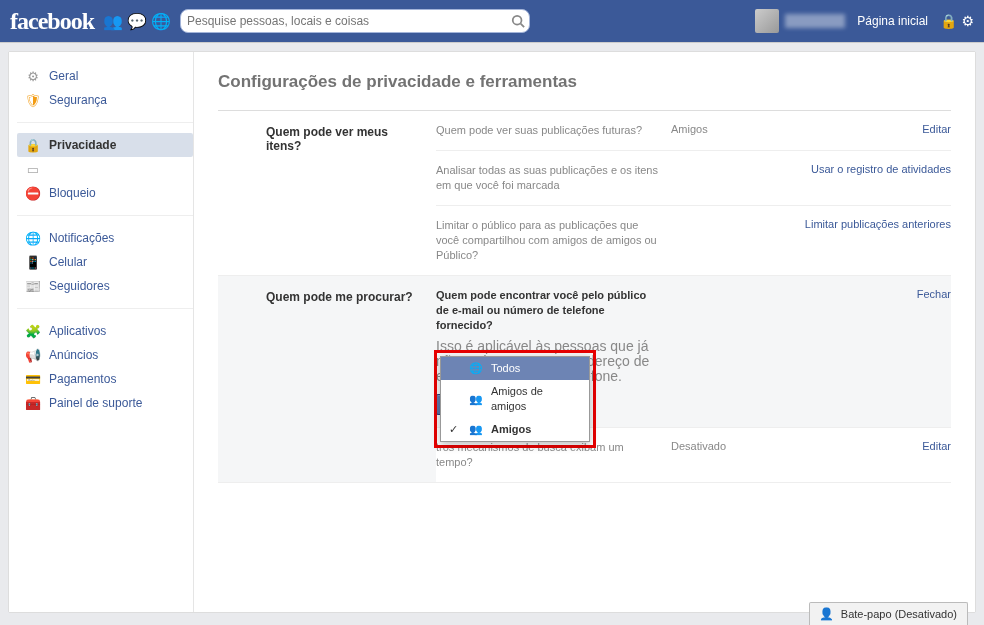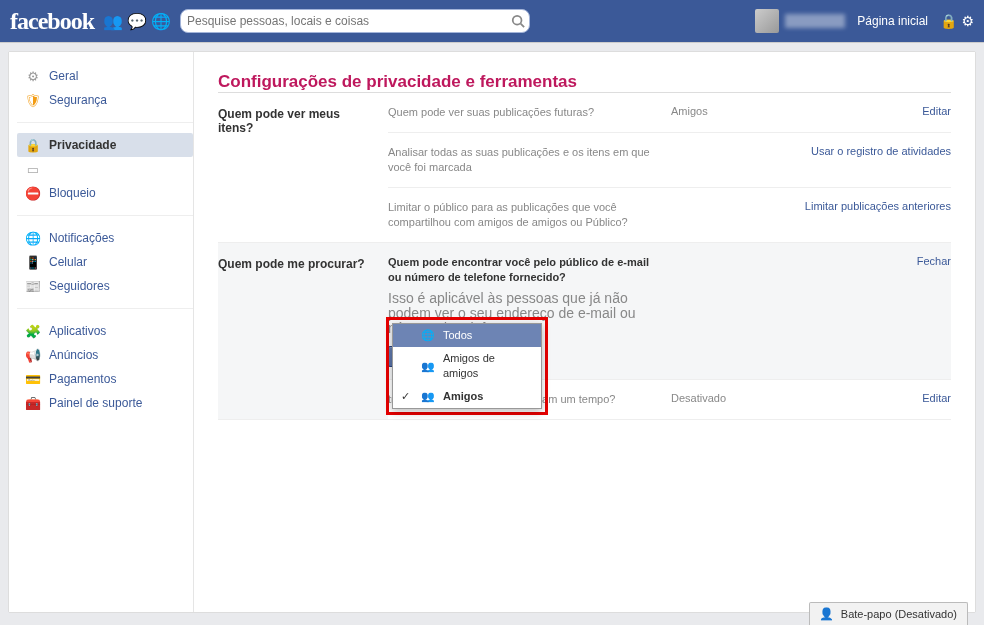--- a/index.html
+++ b/index.html
@@ -36,26 +36,26 @@
     .icon-globe { color: #5b7bd5; }
     .icon-phone { color: #888; }
     .icon-followers { color: #888; }
     .icon-apps { color: #f39c12; }
     .icon-ads { color: #6baed6; }
     .icon-payments { color: #f1c40f; }
     .icon-support { color: #e74c3c; }
     
     
     .content { flex: 1; padding: 20px 24px; }
-    .page-title { font-size: 17px; font-weight: bold; color: #be185d; }
+    .page-title { font-size: 17px; font-weight: bold; color: #737373; margin-bottom: 18px; }
     .divider { border: none; border-top: 1px solid #ddd; margin: 0 0 0 0; }
     
     .section { display: flex; border-bottom: 1px solid #eee; }
     .section.expanded { background: #f5f6f7; }
-    .sec-head { width: 170px; padding: 14px 10px 14px 0; font-size: 12px; font-weight: bold; color: #333; flex-shrink: 0; }
+    .sec-head { width: 170px; padding: 14px 10px 14px 0; font-size: 12px; font-weight: bold; color: #333; flex-shrink: 0; margin-left: 48px; }
     .sec-body { flex: 1; }
     .row { display: flex; padding: 12px 0; border-top: 1px solid #eee; position: relative; }
     .row:first-child { border-top: none; }
     .row-desc { flex: 1; color: #888; font-size: 11px; line-height: 15px; padding-right: 12px; }
     .row-val { width: 120px; color: #888; font-size: 11px; }
     .row-action { width: 160px; text-align: right; }
     .row-action a { color: #3b5998; font-size: 11px; text-decoration: none; }
     
     .section.expanded .row-desc-main { font-weight: bold; color: #333; font-size: 11px; }
     .sub-note { color: #888; font-size: 14px; margin-top: 6px; }

